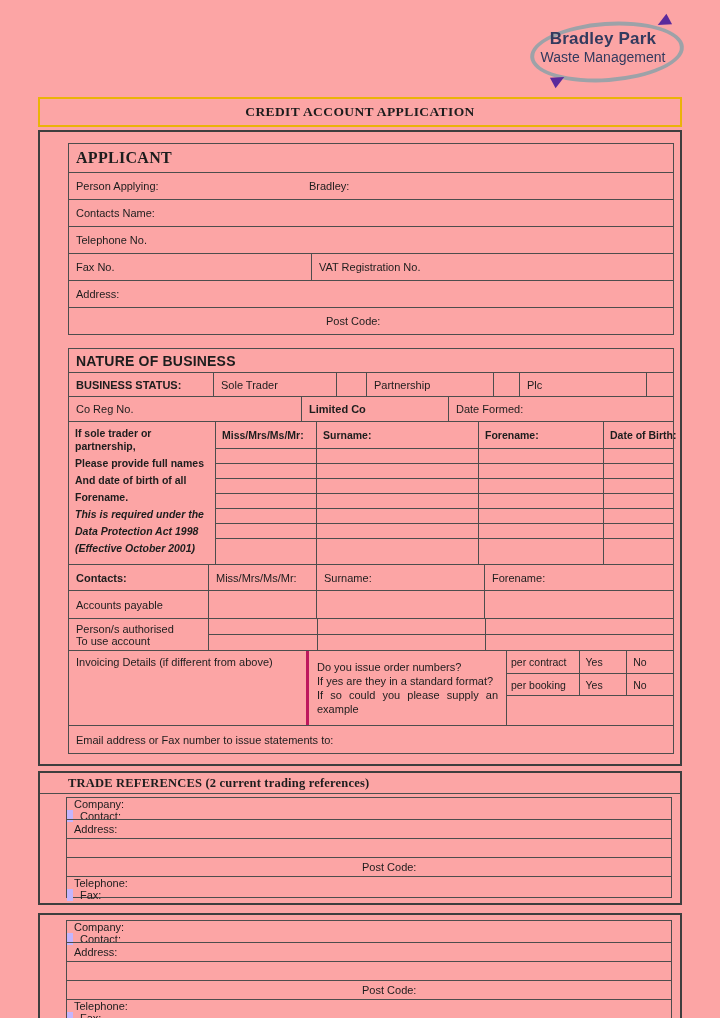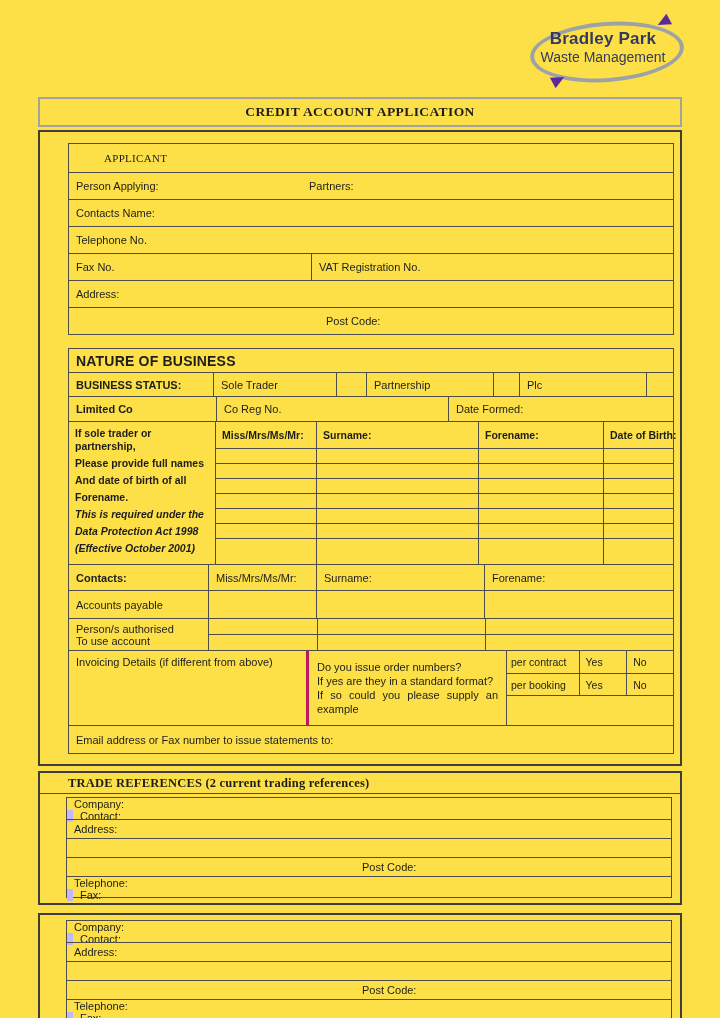--- a/index.html
+++ b/index.html
@@ -1,18 +1,18 @@
 <!DOCTYPE html>
 <html><head>
 <meta charset="utf-8">
 <style>
   html,body { margin:0; padding:0; background:#e8e8e8; }
   .page {
     position:relative; width:720px; height:1018px; margin:0 auto;
-    background:#fde047; overflow:hidden;
+    background:#fca5a5; overflow:hidden;
     font-family:"Liberation Sans", sans-serif; color:#1d1d1d;
   }
 
   
   .logo { position:absolute; top:16px; right:32px; width:162px; height:70px; }
   .logo-ellipse {
     position:absolute; left:4px; top:6px; width:146px; height:52px;
     border:4px solid #9da2a8; border-radius:50%; transform:rotate(-4deg);
   }
   .logo-text { position:absolute; left:0; width:154px; text-align:center; color:#333a5e; }
@@ -25,40 +25,40 @@
     transform:rotate(-28deg);
   }
   .tri-bottom {
     bottom:0px; left:26px;
     border-width:6px 13px 6px 0; border-color:transparent #5a2a9c transparent transparent;
     transform:rotate(152deg);
   }
 
   
   .title-box {
-    margin:97px 38px 0 38px; height:26px; border:2px solid #a3a3a3;
+    margin:97px 38px 0 38px; height:26px; border:2px solid #eab308;
     display:flex; align-items:center; justify-content:center;
     font-family:"Liberation Serif", serif; font-weight:bold; font-size:13.5px; letter-spacing:.4px;
   }
 
   
   .main-box { margin:3px 38px 0 38px; border:2px solid #3e3e3e; padding:11px 6px 10px 28px; }
   .tbl { width:604px; border:1px solid #4d4d4d; }
 
   
   .frow { display:flex; border-top:1px solid #4d4d4d; position:relative; box-sizing:border-box; }
   .frow:first-child { border-top:none; }
   .fc { box-sizing:border-box; border-left:1px solid #4d4d4d; display:flex; align-items:center; padding:0 7px; overflow:hidden; }
   .fc:first-child { border-left:none; }
   .lab { font-size:11px; white-space:nowrap; }
   .b { font-weight:bold; }
 
   
   .hdr-serif {
-    font-family:"Liberation Serif", serif; font-weight:normal; font-size:11px; letter-spacing:.3px;margin-left:28px;
+    font-family:"Liberation Serif", serif; font-weight:bold; font-size:16px; letter-spacing:.3px;
   }
   .arow { height:27px; }
   .arow.first { height:28px; }
 
   
   .nature { margin-top:13px; }
   .n-header { height:23px; display:flex; align-items:center; padding:0 7px;
               font-weight:bold; font-size:14px; letter-spacing:.2px; }
   .small-note { font-size:10.5px; font-weight:bold; line-height:13px; }
   .pnote { width:147px; box-sizing:border-box; padding:5px 6px; }
@@ -140,21 +140,21 @@
     <div class="tbl">
       <div class="frow arow first">
         <div class="fc" style="flex:1">
           <span class="hdr-serif">APPLICANT</span>
         </div>
       </div>
       <div class="frow arow">
         <div class="fc" style="flex:1">
           <span class="lab">Person Applying:</span>
         </div>
-        <span class="lab offset-pos">Partners:</span>
+        <span class="lab offset-pos">Bradley:</span>
       </div>
       <div class="frow arow">
         <div class="fc" style="flex:1">
           <span class="lab">Contacts Name:</span>
         </div>
       </div>
       <div class="frow arow">
         <div class="fc" style="flex:1">
           <span class="lab">Telephone No.</span>
         </div>
@@ -196,25 +196,25 @@
           <span class="lab">Partnership</span>
         </div>
         <div class="fc" style="width:26px"></div>
         <div class="fc" style="width:127px">
           <span class="lab">Plc</span>
         </div>
         <div class="fc" style="flex:1"></div>
       </div>
 
       <div class="frow" style="height:25px">
+        <div class="fc" style="width:232px">
+          <span class="lab">Co Reg No.</span>
+        </div>
         <div class="fc" style="width:147px">
           <span class="lab b">Limited Co</span>
-        </div>
-        <div class="fc" style="width:232px">
-          <span class="lab">Co Reg No.</span>
         </div>
         <div class="fc" style="flex:1">
           <span class="lab">Date Formed:</span>
         </div>
       </div>
 
       <div class="frow">
         <div class="pnote small-note">
           <div>If sole trader or partnership,</div>
           <div>Please provide full names</div>

